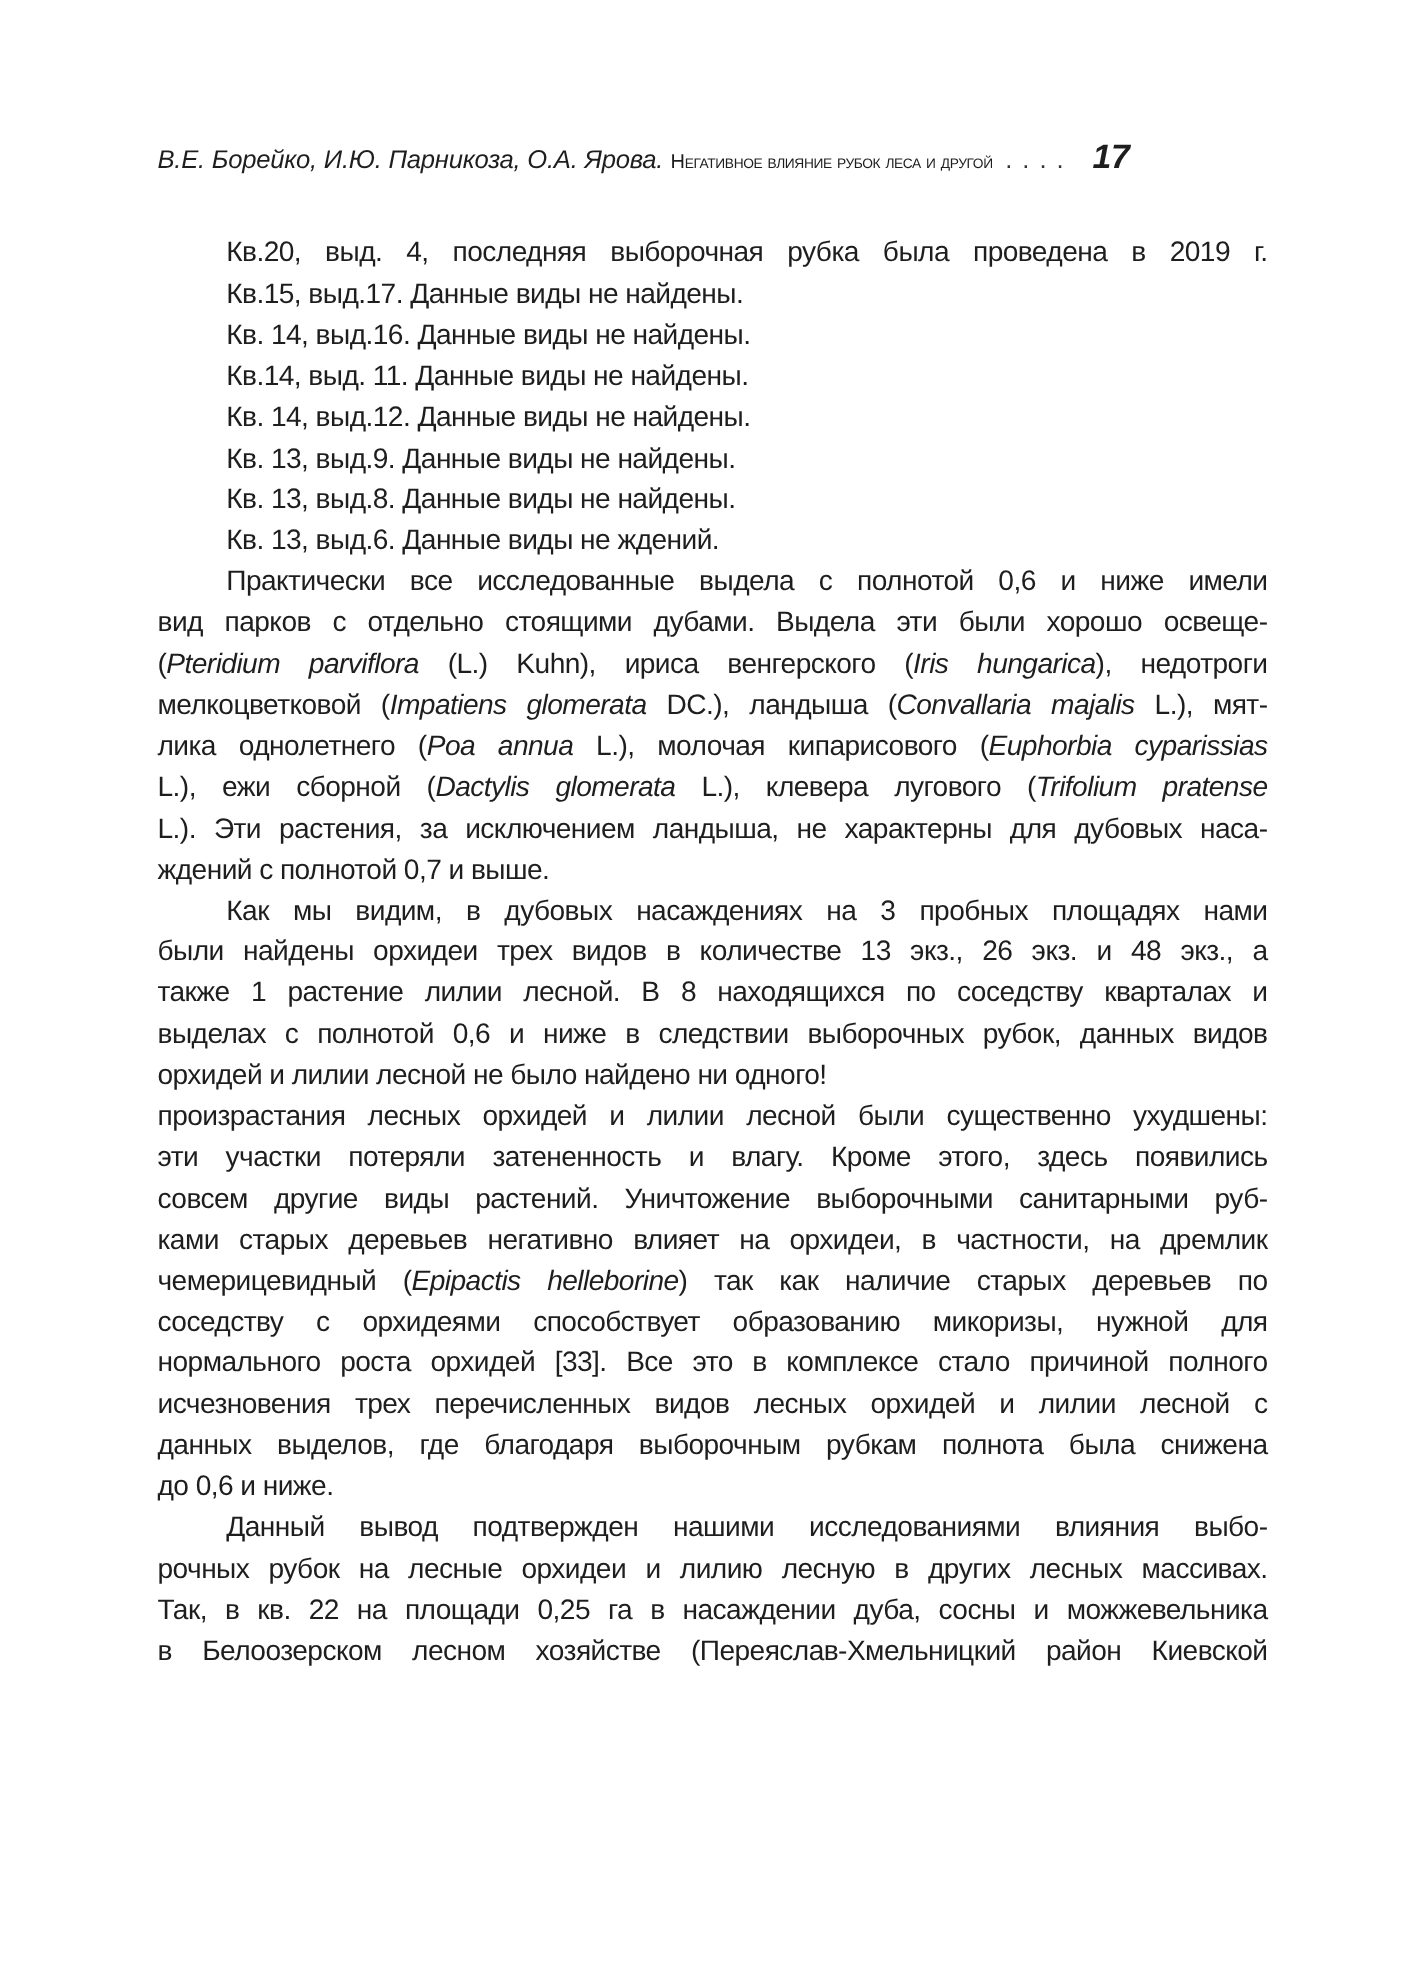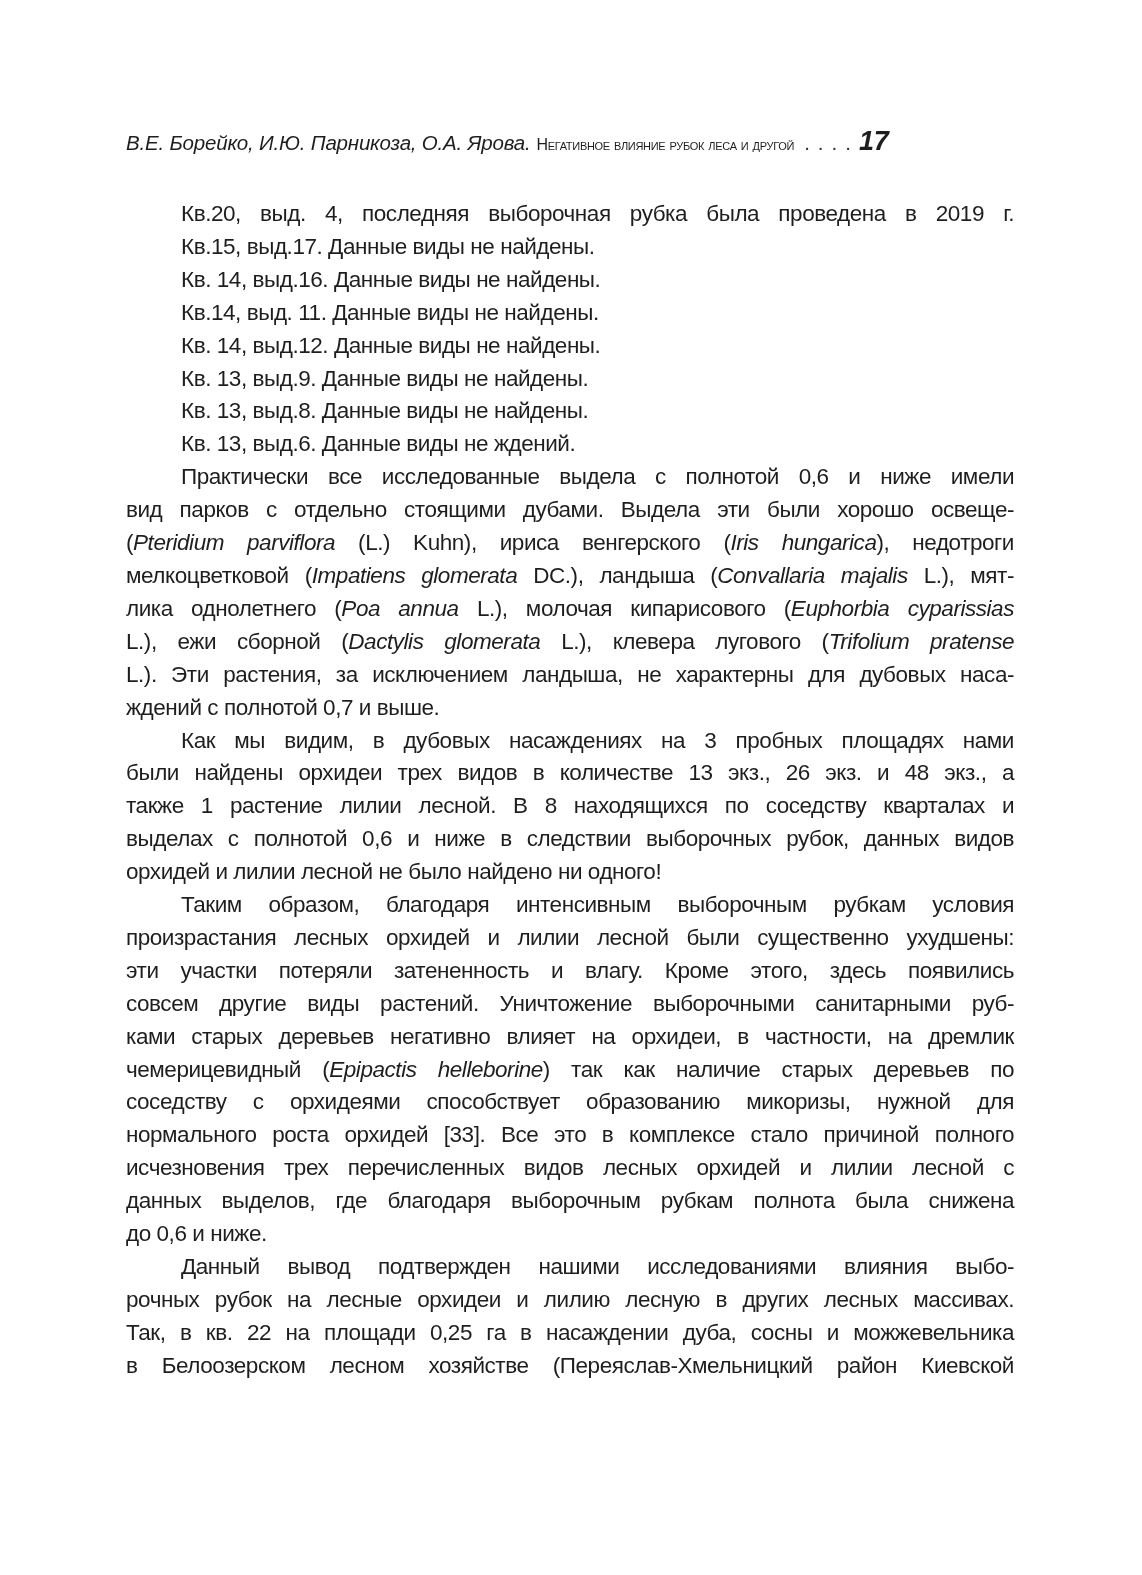--- a/index.html
+++ b/index.html
@@ -1,30 +1,30 @@
 <!DOCTYPE html>
 <html><head>
 <meta charset="utf-8">
 <style>
   html, body { margin: 0; padding: 0; background: #ffffff; }
   body {
     width: 1142px; height: 1575px; position: relative; overflow: hidden;
     font-family: "Liberation Sans", sans-serif; color: #1e1e1e;
   }
   .header {
-    position: absolute; left: 126px; top: 126px; width: 890px; height: 40px;
+    position: absolute; left: 126px; top: 110px; width: 890px; height: 40px;
     display: flex; align-items: baseline; white-space: nowrap;
     font-size: 20.5px; letter-spacing: -0.2px;
   }
   .header .authors { font-style: italic; }
   .header .title { margin-left: 6px; font-variant: small-caps; font-size: 16px; letter-spacing: -0.3px; }
   .header .dots { margin-left: 10px; letter-spacing: 8px; color: #333; }
-  .header .pageno { font-style: italic; font-weight: bold; font-size: 27px; margin-left: 0; text-align: center; }
+  .header .pageno { font-style: italic; font-weight: bold; font-size: 27px; margin-left: 15px; text-align: center; }
   .body-text {
-    position: absolute; left: 126px; top: 198px; width: 888px;
+    position: absolute; left: 126px; top: 186px; width: 888px;
     font-size: 22.5px; line-height: 32.9px; letter-spacing: -0.45px;
   }
   i { font-style: italic; }
   .l { display: block; text-align: justify; text-align-last: justify; }
   .l.last { text-align-last: left; }
   .ind { padding-left: 55px; }
 </style>
 </head>
 <body>
 
@@ -64,21 +64,20 @@
 
   <div>
     <span class="l ind">Как мы видим, в дубовых насаждениях на 3 пробных площадях нами</span>
     <span class="l">были найдены орхидеи трех видов в количестве 13 экз., 26 экз. и 48 экз., а</span>
     <span class="l">также 1 растение лилии лесной. В 8 находящихся по соседству кварталах и</span>
     <span class="l">выделах с полнотой 0,6 и ниже в следствии выборочных рубок, данных видов</span>
     <span class="l last">орхидей и лилии лесной не было найдено ни одного!</span>
   </div>
 
   <div>
-    <span class="l ind">Таким образом, благодаря интенсивным выборочным рубкам условия</span>
     <span class="l">произрастания лесных орхидей и лилии лесной были существенно ухудшены:</span>
     <span class="l">эти участки потеряли затененность и влагу. Кроме этого, здесь появились</span>
     <span class="l">совсем другие виды растений. Уничтожение выборочными санитарными руб-</span>
     <span class="l">ками старых деревьев негативно влияет на орхидеи, в частности, на дремлик</span>
     <span class="l"><span>чемерицевидный (</span><i>Epipactis helleborine</i><span>) так как наличие старых деревьев по</span></span>
     <span class="l">соседству с орхидеями способствует образованию микоризы, нужной для</span>
     <span class="l">нормального роста орхидей [33]. Все это в комплексе стало причиной полного</span>
     <span class="l">исчезновения трех перечисленных видов лесных орхидей и лилии лесной с</span>
     <span class="l">данных выделов, где благодаря выборочным рубкам полнота была снижена</span>
     <span class="l last">до 0,6 и ниже.</span>

